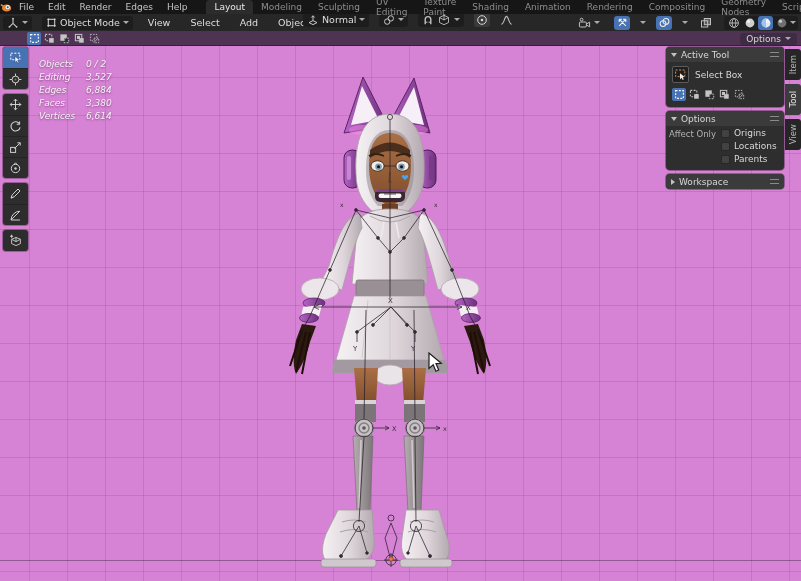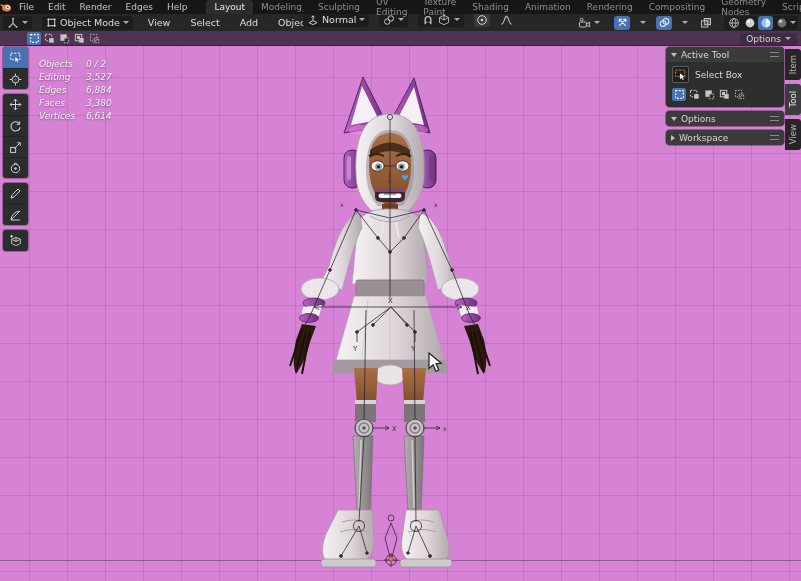--- a/index.html
+++ b/index.html
@@ -591,20 +591,37 @@
         </div>
       </div>
     </div>
 
     <div class="psection">
       <div class="phead">
         <span class="tri-down"></span>
         <span>Options</span>
         <span class="grip"></span>
       </div>
+      <div class="affect-grid">
+        <div class="affect-label">Affect Only</div>
+        <div class="cb-col">
+          <div class="cb-row">
+            <span class="cb"></span>
+            <span>Origins</span>
+          </div>
+          <div class="cb-row">
+            <span class="cb"></span>
+            <span>Locations</span>
+          </div>
+          <div class="cb-row">
+            <span class="cb"></span>
+            <span>Parents</span>
+          </div>
+        </div>
+      </div>
     </div>
 
     <div class="psection">
       <div class="phead">
         <span class="tri-right"></span>
         <span>Workspace</span>
         <span class="grip"></span>
       </div>
     </div>
   </div>

